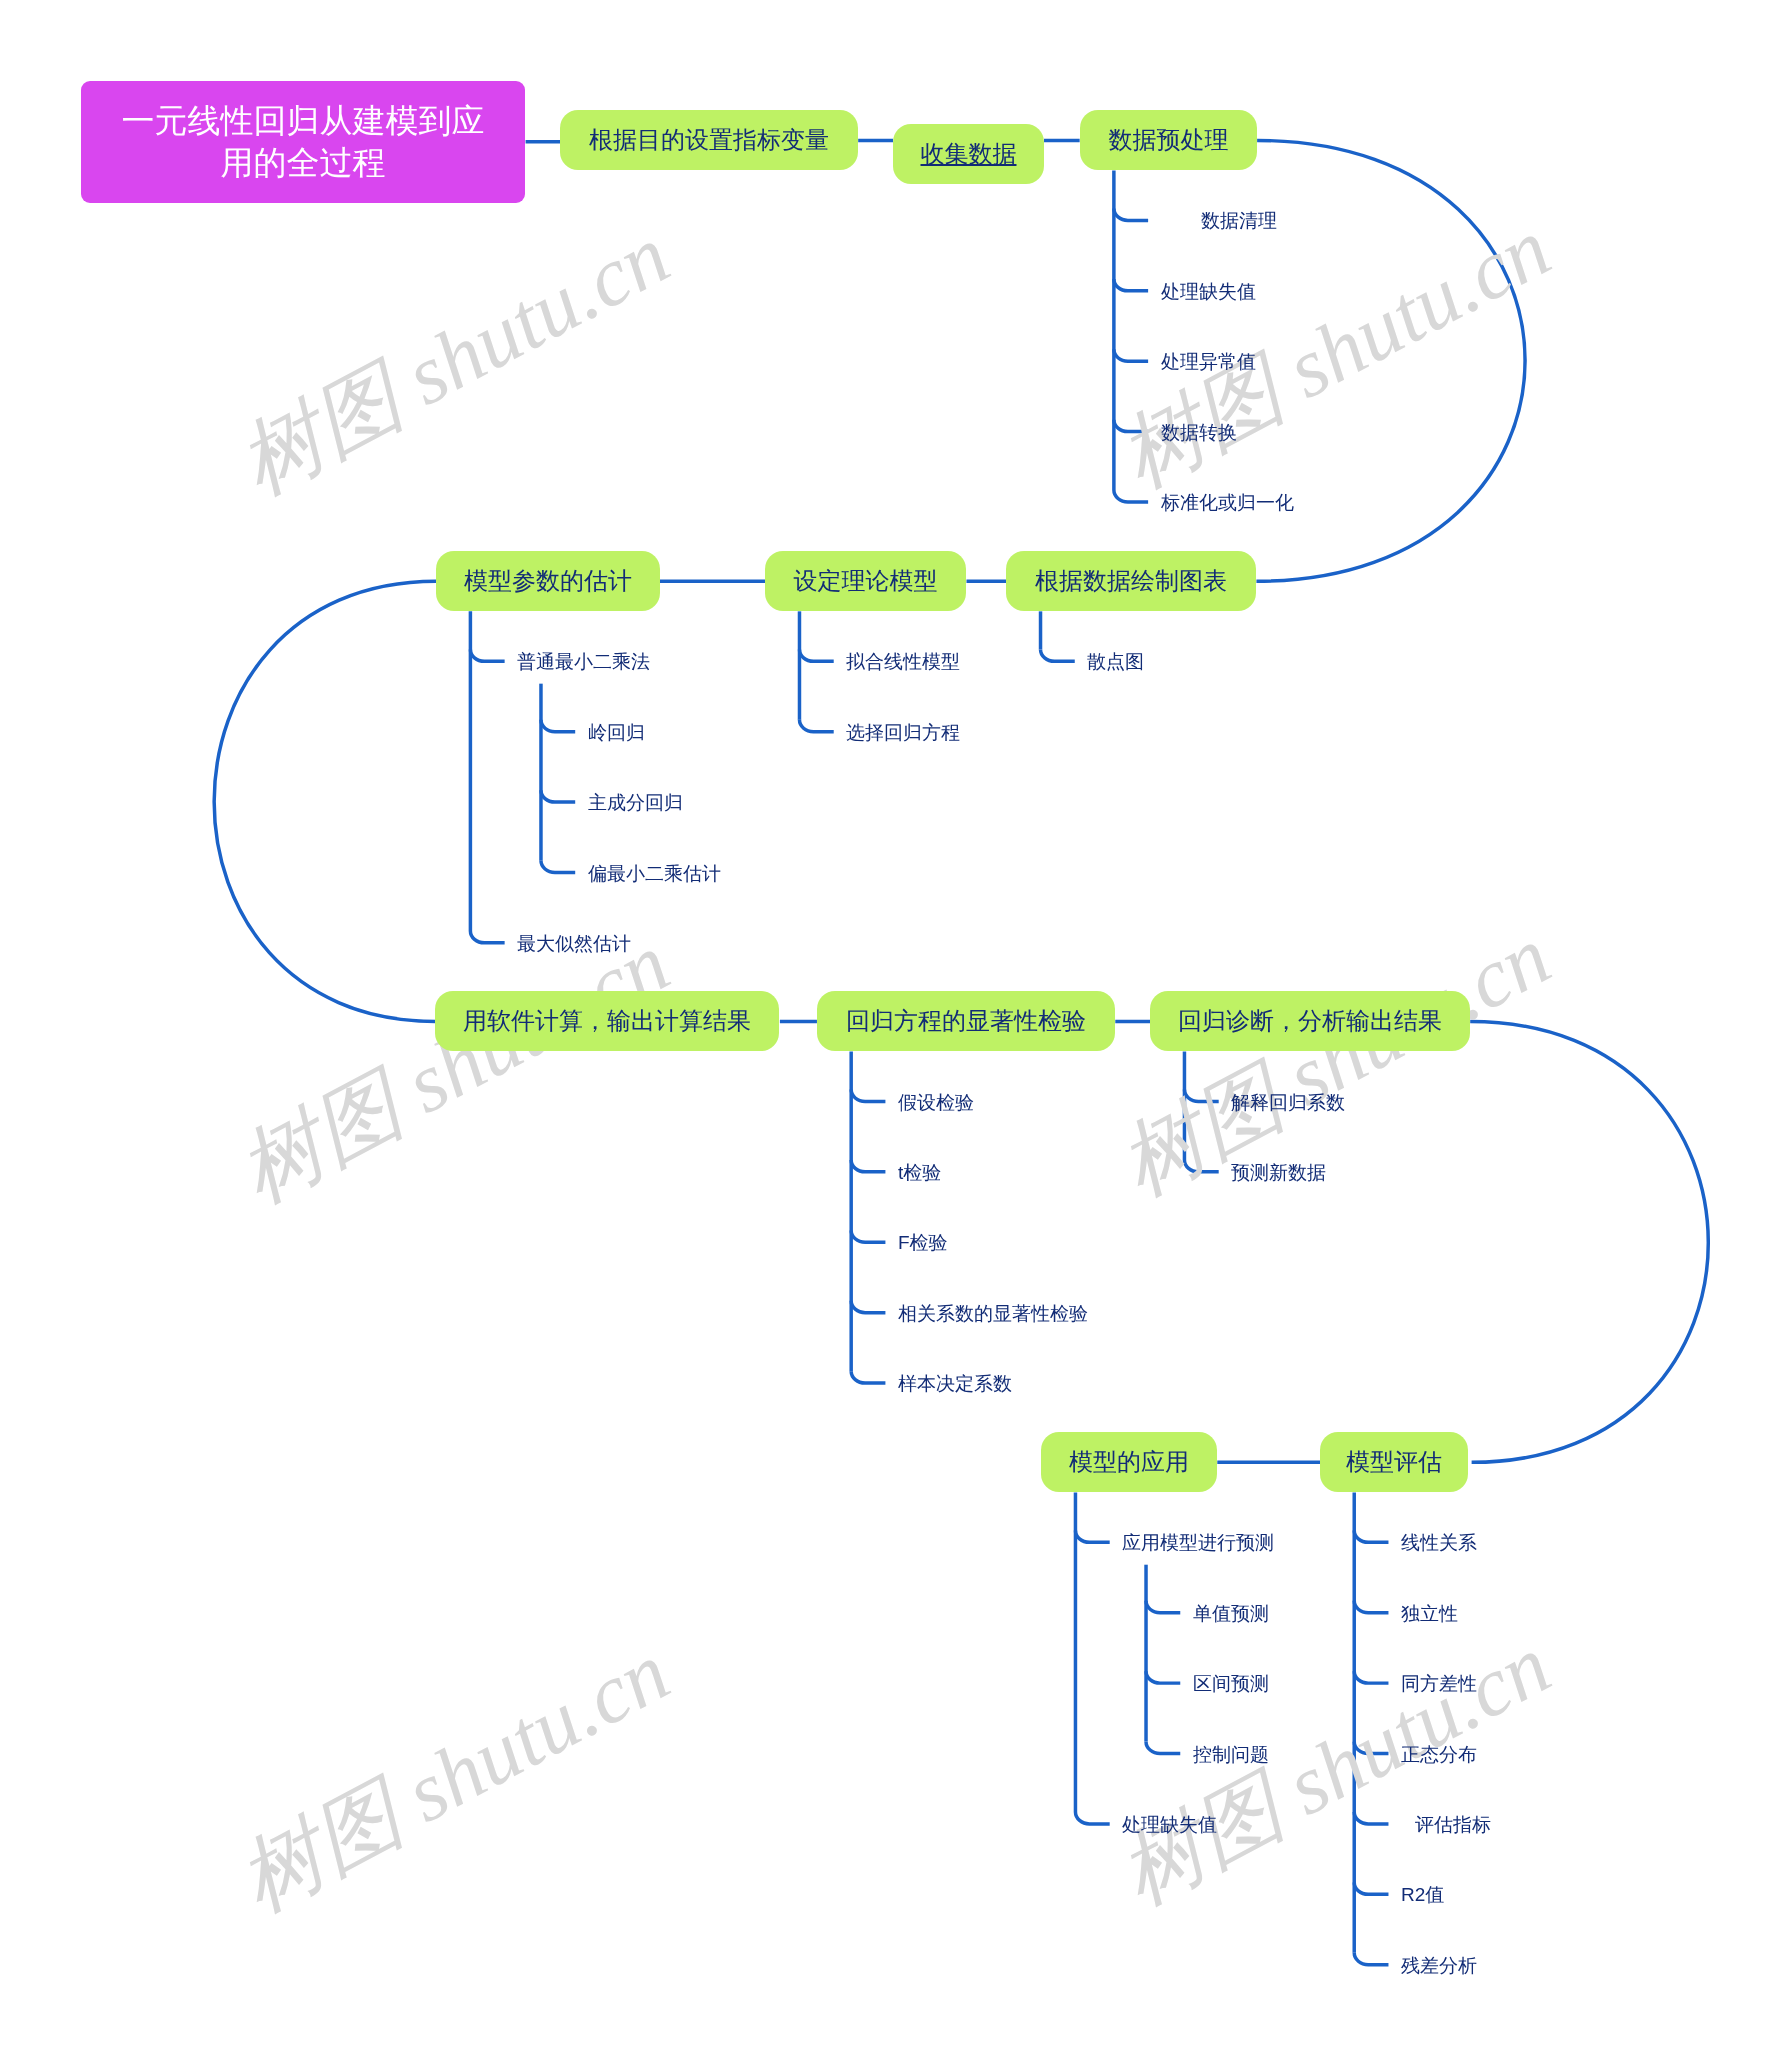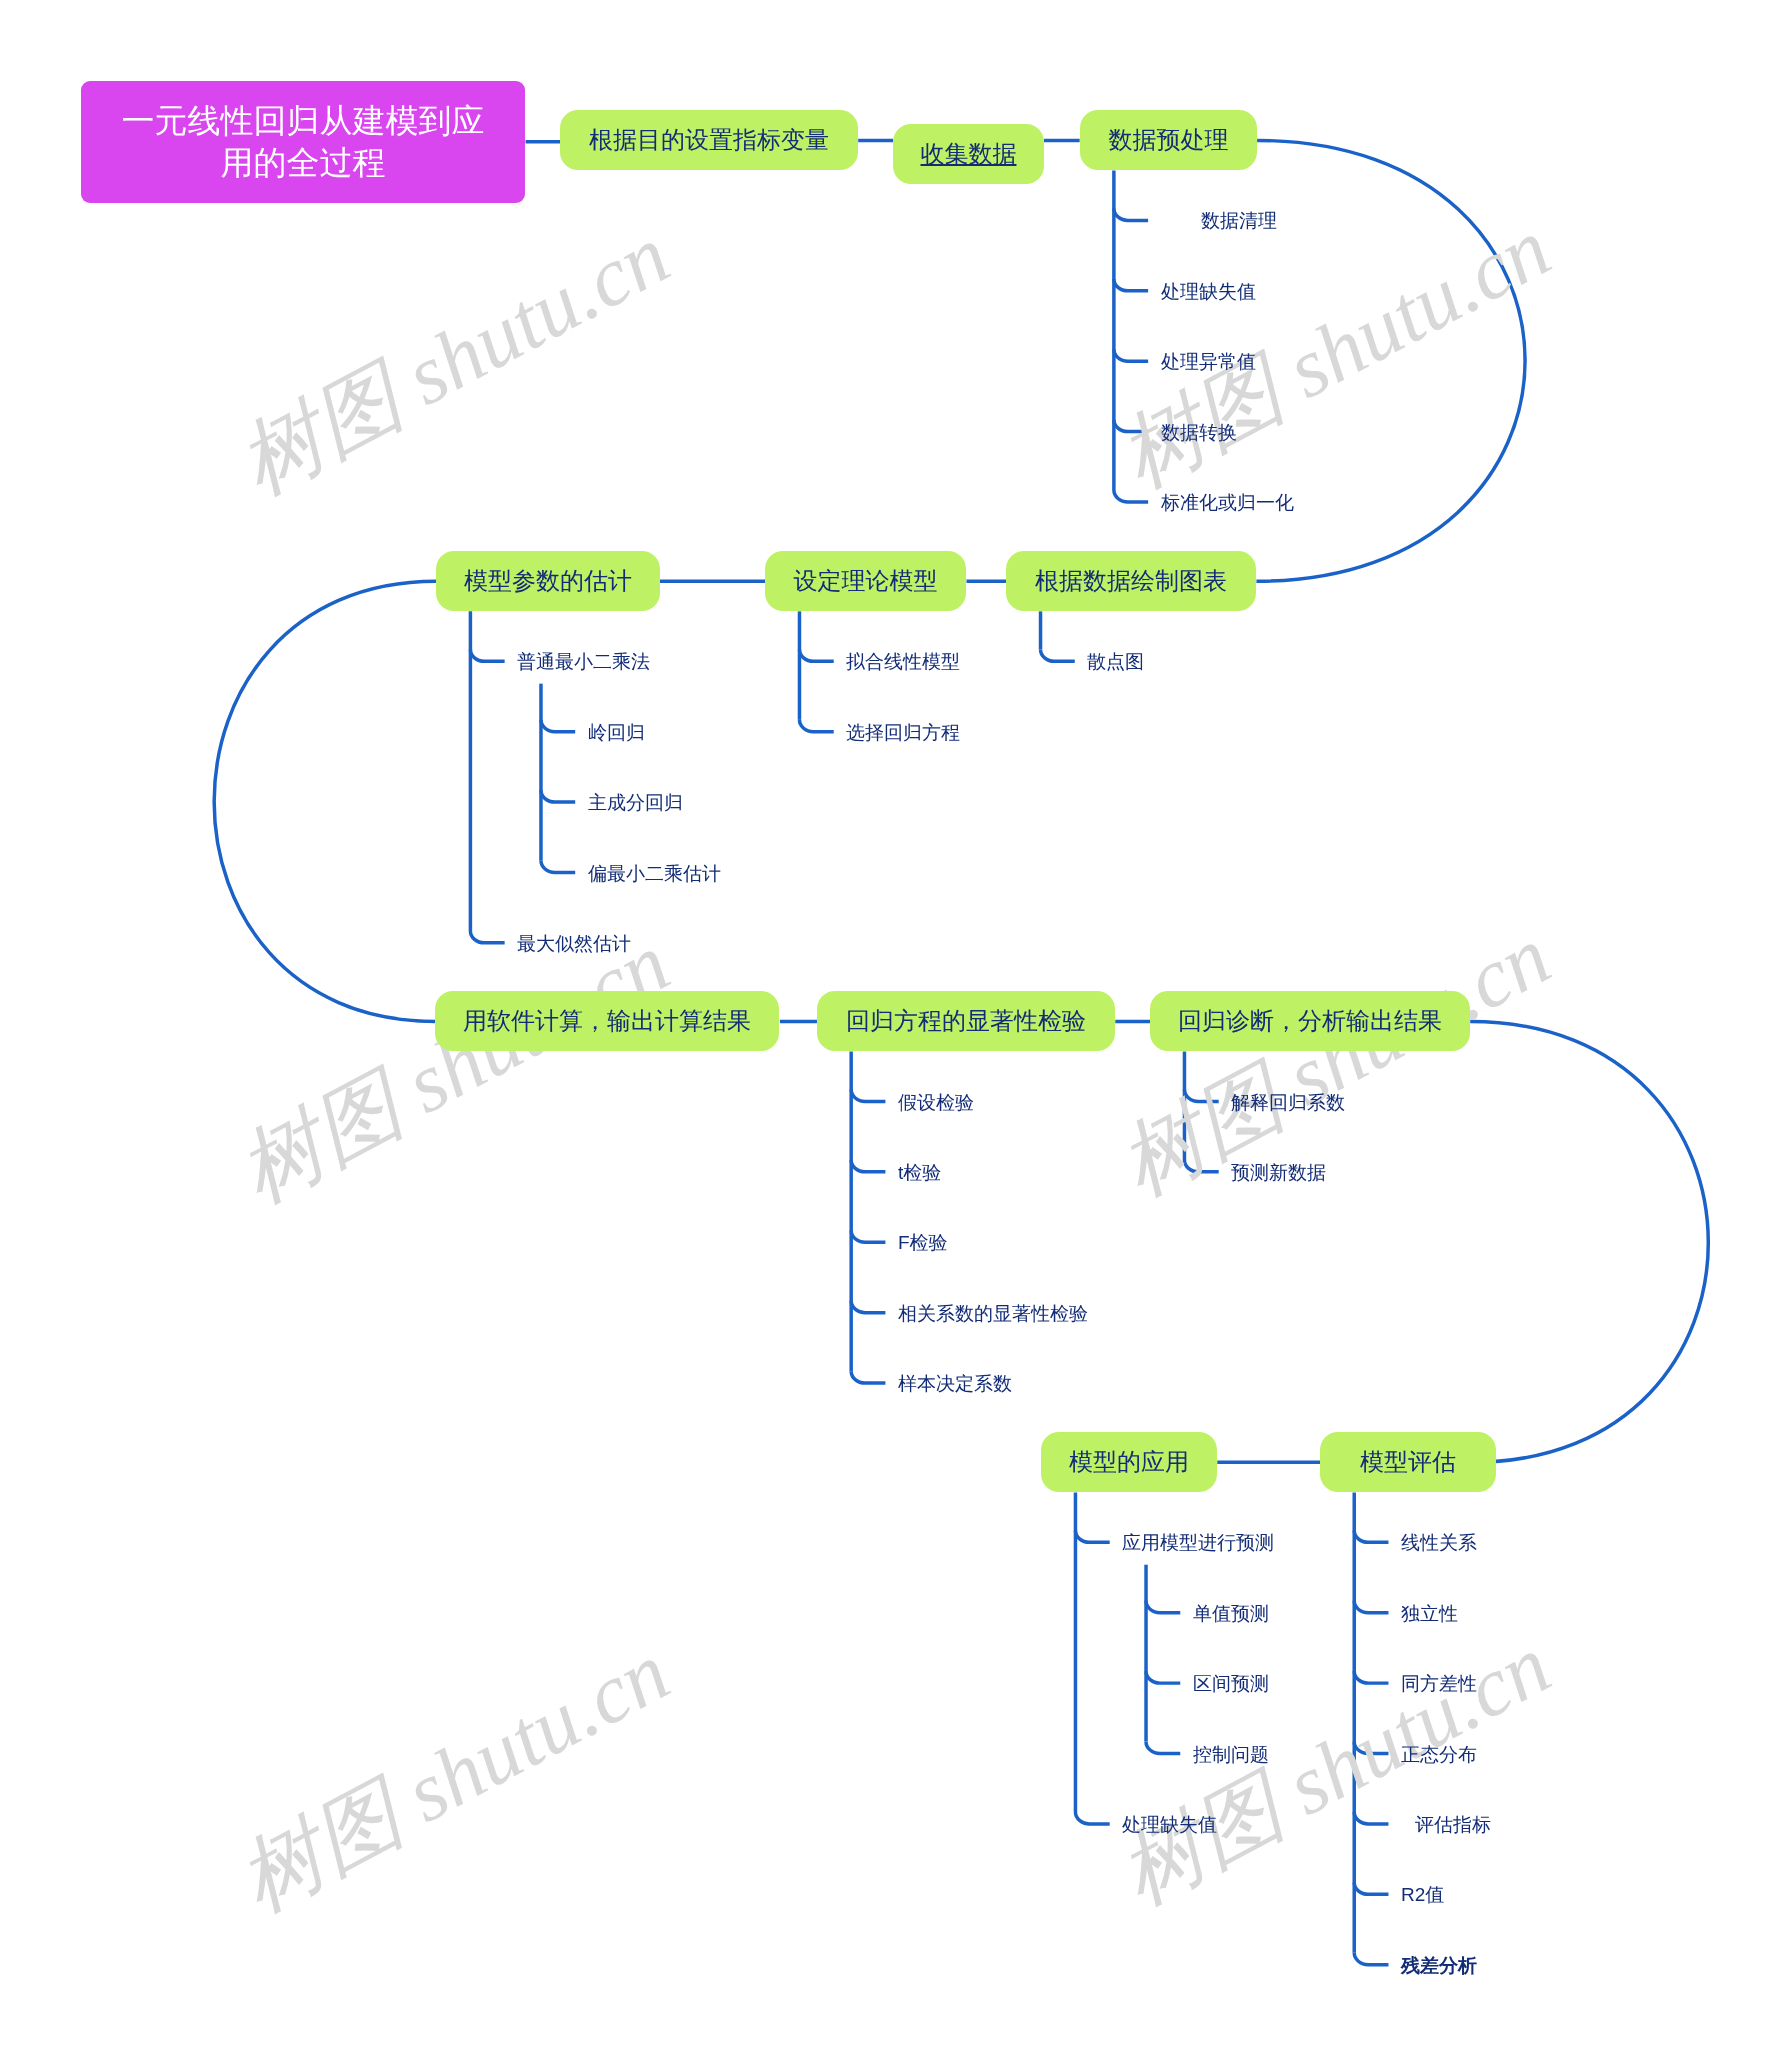--- a/index.html
+++ b/index.html
@@ -116,23 +116,23 @@
       <div class="leaf" style="left: 898px; top: 1383px;">样本决定系数</div>
       <div class="node" style="left: 1150px; width: 320px; top: 991px; height: 60px;">回归诊断，分析输出结果</div>
       <div class="leaf" style="left: 1231px; top: 1102px;">解释回归系数</div>
       <div class="leaf" style="left: 1231px; top: 1172px;">预测新数据</div>
       <div class="node" style="left: 1041px; width: 176px; top: 1432px; height: 60px;">模型的应用</div>
       <div class="leaf" style="left: 1122px; top: 1542px;">应用模型进行预测</div>
       <div class="leaf" style="left: 1193px; top: 1613px;">单值预测</div>
       <div class="leaf" style="left: 1193px; top: 1683px;">区间预测</div>
       <div class="leaf" style="left: 1193px; top: 1754px;">控制问题</div>
       <div class="leaf" style="left: 1122px; top: 1824px;">处理缺失值</div>
-      <div class="node" style="left: 1320px; width: 176px; top: 1432px; height: 60px;">模型评估</div>
+      <div class="node" style="left: 1320px; width: 148px; top: 1432px; height: 60px;">模型评估</div>
       <div class="leaf" style="left: 1401px; top: 1542px;">线性关系</div>
       <div class="leaf" style="left: 1401px; top: 1613px;">独立性</div>
       <div class="leaf" style="left: 1401px; top: 1683px;">同方差性</div>
       <div class="leaf" style="left: 1401px; top: 1754px;">正态分布</div>
       <div class="leaf" style="left: 1401px; top: 1824px; margin-left: 14px;">评估指标</div>
       <div class="leaf" style="left: 1401px; top: 1894px;">R2值</div>
-      <div class="leaf" style="left: 1401px; top: 1965px; font-weight: bold;">残差分析</div>
+      <div class="leaf" style="left: 1401px; top: 1965px;">残差分析</div>
     </div>
 </div>
 
 
 </body></html>

